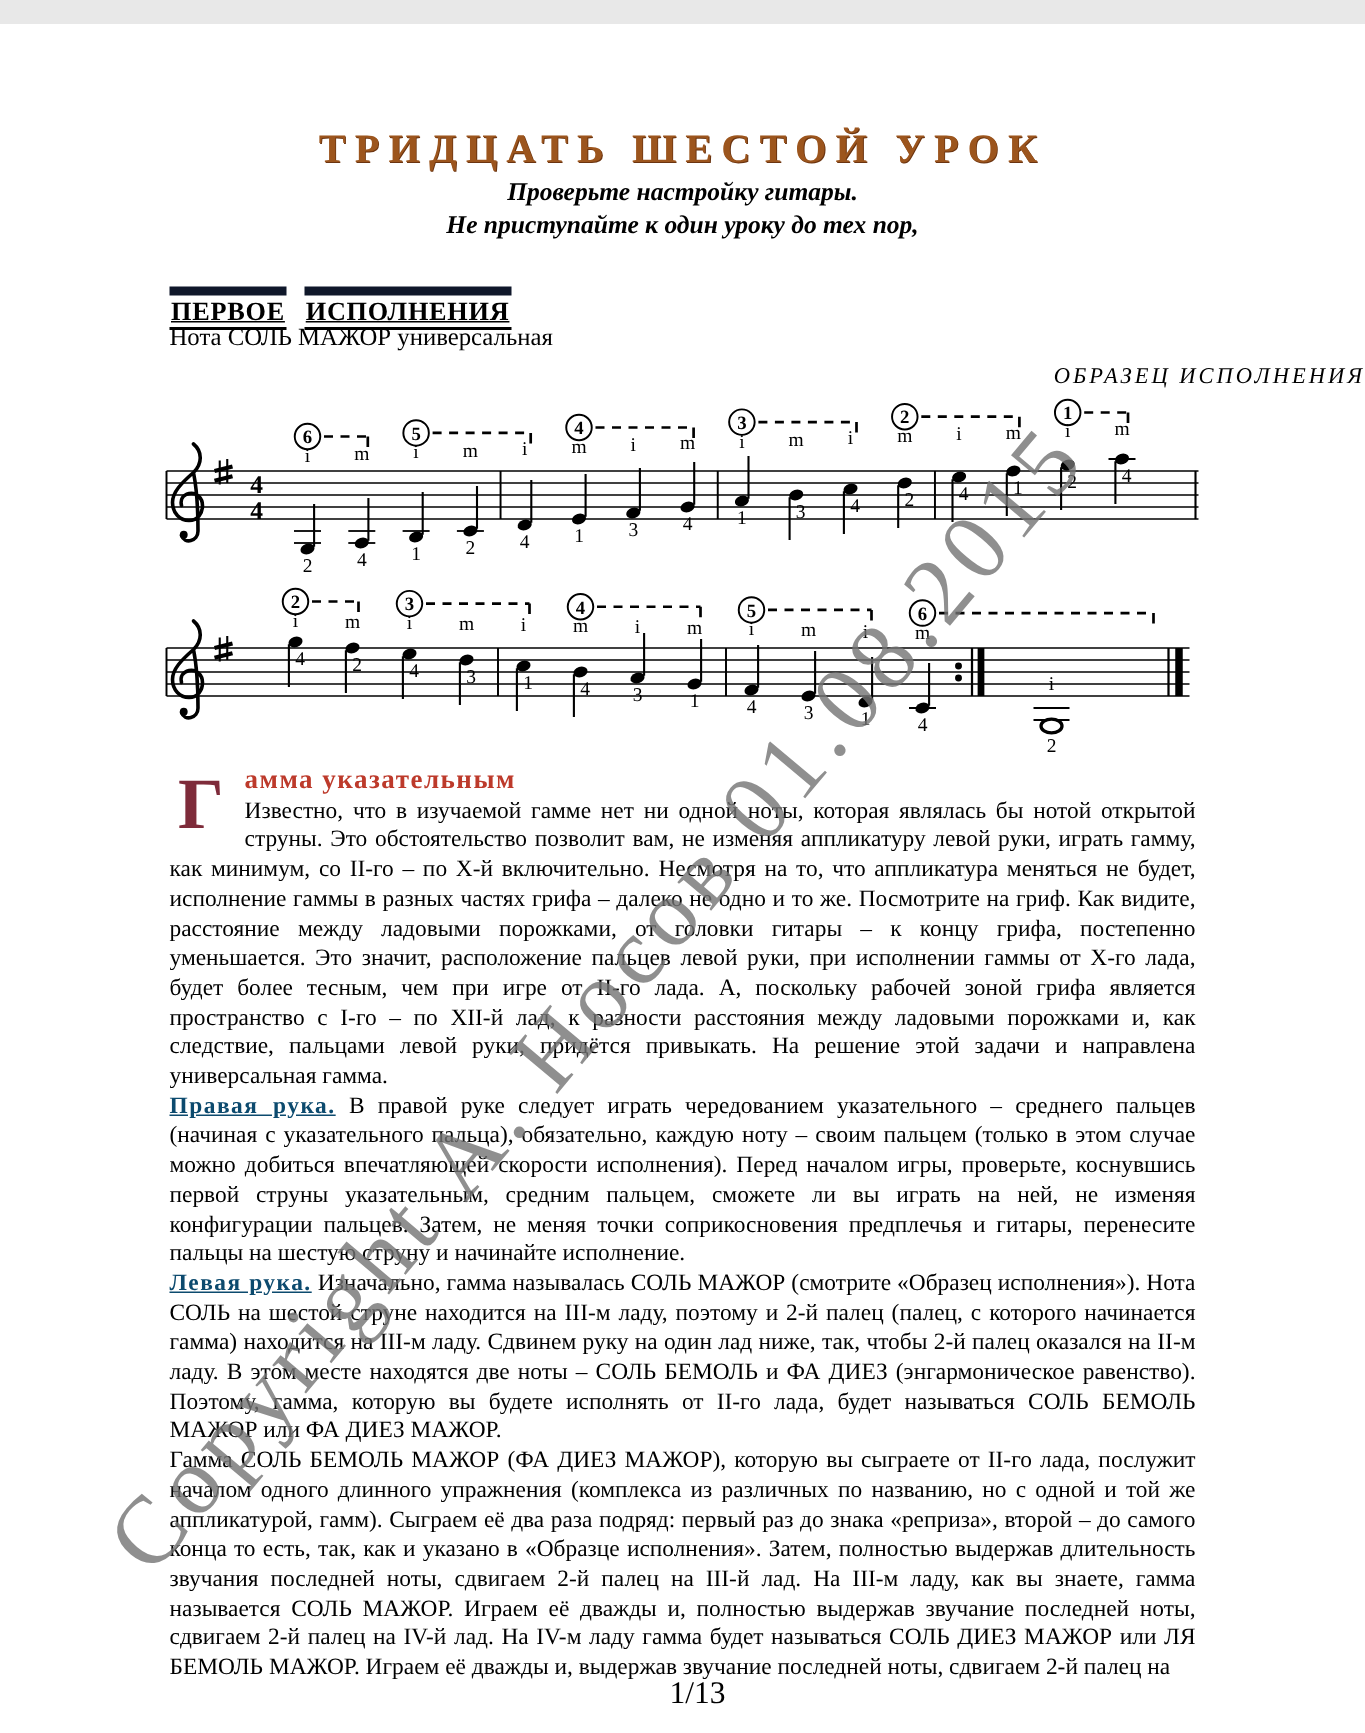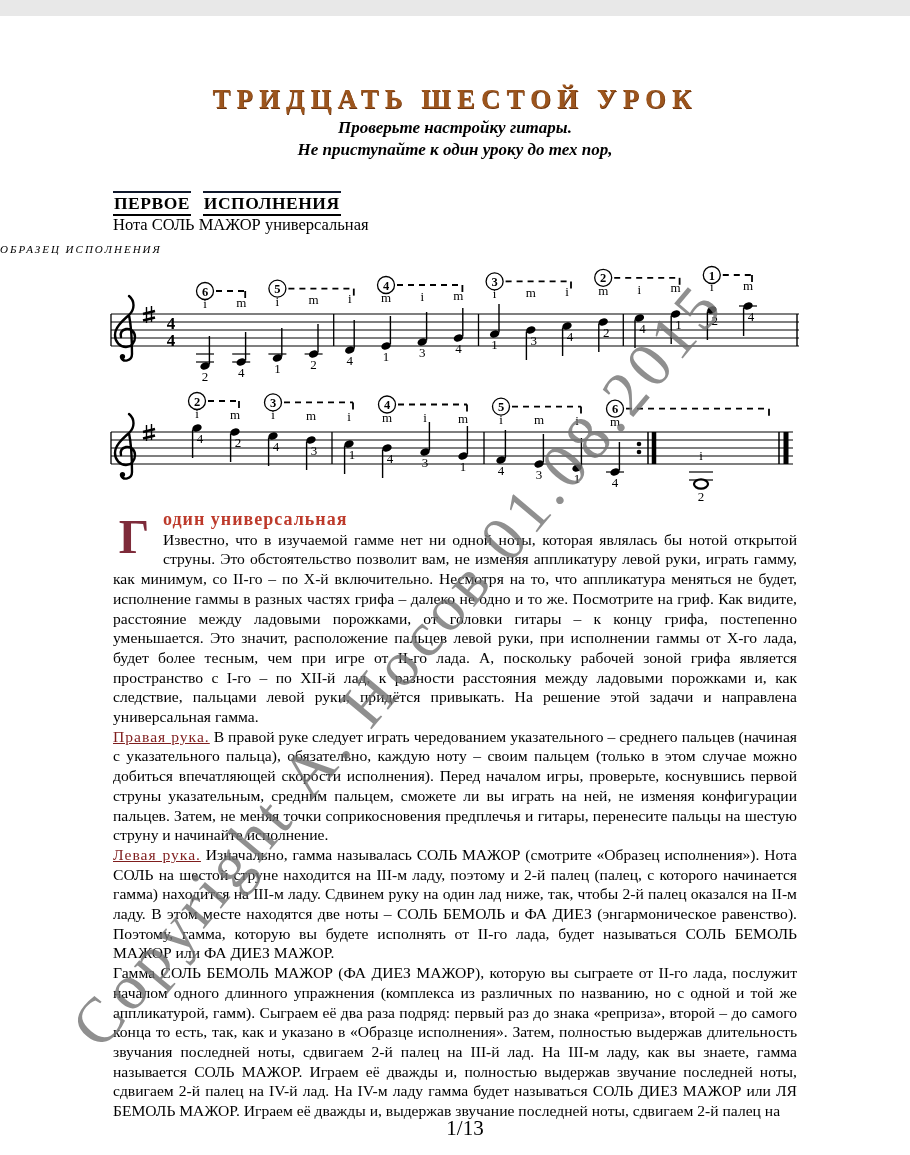--- a/index.html
+++ b/index.html
@@ -4,35 +4,35 @@
 <style>
   html,body{margin:0;padding:0;background:#e8e8e8;}
   #page{position:relative;width:910px;height:1155px;background:#ffffff;margin:16px auto;
         font-family:"Liberation Serif",serif;color:#000;overflow:hidden;}
   .title{position:absolute;top:68px;left:0;right:0;text-align:center;
          font-size:27px;font-weight:bold;letter-spacing:6px;color:#9c551d;
          text-shadow:0.6px 0.6px 0 #6b3410;}
   .subtitle{position:absolute;top:101px;left:0;right:0;text-align:center;
             font-size:17px;font-style:italic;font-weight:bold;line-height:22px;}
   .ex-heading{position:absolute;top:175px;left:113px;font-size:17.5px;font-weight:bold;letter-spacing:0.5px;}
-  .ex-heading span{display:inline-block;border-top:2px solid #0f172a;border-bottom:2px solid #000;
-                   padding:0 1px;margin-right:7px;}
+  .ex-heading span{display:inline-block;border-top:6px solid #0f172a;border-bottom:2px solid #000;
+                   text-decoration:underline;padding:0 1px;margin-right:7px;}
   .ex-subtitle{position:absolute;top:199px;left:113px;font-size:16.5px;}
-  .caption{position:absolute;top:227px;left:0;right:0;text-align:left;
-           font-size:11px;font-style:italic;letter-spacing:2px;}
+  .caption{position:absolute;top:227px;left:0;right:0;text-align:right;
+           font-size:15px;font-style:italic;letter-spacing:2px;}
   .staff{position:absolute;left:105px;}
   #staff1{top:246px;}
   #staff2{top:364px;}
   .body-text{position:absolute;top:494px;left:113px;width:684px;
              font-size:15.6px;line-height:19.7px;text-align:justify;}
   .dropcap{float:left;width:42px;height:56px;font-size:48px;line-height:50px;
            font-weight:bold;color:#7e2b3a;margin:2px 8px 0 0;text-align:center;}
   .red-head{color:#bd3a2b;font-weight:bold;font-size:18px;letter-spacing:1px;}
   .b{font-weight:normal;}
-  .hand-label{color:#7f1d1d;font-weight:normal;letter-spacing:1px;text-decoration:underline;}
+  .hand-label{color:#0c4a6e;font-weight:bold;letter-spacing:1px;text-decoration:underline;}
   .watermark{position:absolute;left:85px;top:985px;transform:rotate(-50deg);transform-origin:0 50%;
              font-size:64px;color:rgba(115,115,115,0.8);letter-spacing:5px;white-space:nowrap;
              font-family:"Liberation Serif",serif;pointer-events:none;}
   .page-num{position:absolute;top:1100px;left:0;right:0;text-align:center;font-size:21px;padding-left:20px;}
   p{margin:0;}
 </style>
 </head>
 <body>
 
 <div id="page">
@@ -259,21 +259,21 @@
       <line x1="584" y1="100" x2="608" y2="100" stroke="#000" stroke-width="1.2"></line>
       <ellipse cx="596" cy="104" rx="7" ry="4.6" fill="#fff" stroke="#000" stroke-width="2.2"></ellipse>
       <text x="596" y="80" text-anchor="middle" font-size="13" font-family="&quot;Liberation Serif&quot;,serif" font-weight="normal" font-style="normal" fill="#000">i</text>
       <text x="596" y="121" text-anchor="middle" font-size="13" font-family="&quot;Liberation Serif&quot;,serif" font-weight="normal" font-style="normal" fill="#000">2</text>
       <line x1="674" y1="52" x2="674" y2="84" stroke="#000" stroke-width="1.5"></line>
       <line x1="681" y1="52" x2="681" y2="84" stroke="#000" stroke-width="5"></line>
     </svg>
 
   <div class="body-text">
     <p>
-      <span class="dropcap">Г</span><span class="red-head">один универсальная</span><br>
+      <span class="dropcap">Г</span><span class="red-head">амма указательным</span><br>
       <span>Известно, что в изучаемой гамме нет ни одной ноты, которая являлась бы нотой открытой струны. Это обстоятельство позволит вам, </span><span class="b">не изменяя аппликатуру левой руки</span><span>, играть гамму, как минимум, со II-го – по X-й включительно. Несмотря на то, что аппликатура меняться не будет, исполнение гаммы в разных частях грифа – далеко не одно и то же. Посмотрите на гриф. Как видите, расстояние между ладовыми порожками, от головки гитары – к концу грифа, постепенно уменьшается. Это значит, расположение пальцев левой руки, при исполнении гаммы от X-го лада, будет более тесным, чем при игре от II-го лада. А, поскольку рабочей зоной грифа является пространство с I-го – по XII-й лад, к разности расстояния между ладовыми порожками и, как следствие, пальцами левой руки, придётся привыкать. На решение этой задачи и направлена универсальная гамма.</span>
     </p>
     <p>
       <span class="hand-label">Правая рука.</span><span> В правой руке следует играть чередованием указательного – среднего пальцев (начиная с указательного пальца), обязательно, каждую ноту – своим пальцем (только в этом случае можно добиться впечатляющей скорости исполнения). Перед началом игры, проверьте, коснувшись первой струны указательным, средним пальцем, сможете ли вы играть на ней, не изменяя конфигурации пальцев. Затем, не меняя точки соприкосновения предплечья и гитары, перенесите пальцы на шестую струну и начинайте исполнение.</span>
     </p>
     <p>
       <span class="hand-label">Левая рука.</span><span> Изначально, гамма называлась СОЛЬ МАЖОР (смотрите «Образец исполнения»). Нота СОЛЬ на шестой струне находится на III-м ладу, поэтому и 2-й палец (палец, с которого начинается гамма) находится на III-м ладу. Сдвинем руку на один лад ниже, так, чтобы 2-й палец оказался на II-м ладу. В этом месте находятся две ноты – СОЛЬ БЕМОЛЬ и ФА ДИЕЗ (энгармоническое равенство). Поэтому, гамма, которую вы будете исполнять от II-го лада, будет называться СОЛЬ БЕМОЛЬ МАЖОР или ФА ДИЕЗ МАЖОР.</span>
     </p>
     <p>
       <span>Гамма СОЛЬ БЕМОЛЬ МАЖОР (ФА ДИЕЗ МАЖОР), которую вы сыграете от II-го лада, послужит началом одного длинного упражнения (комплекса из различных по названию, но с одной и той же аппликатурой, гамм). Сыграем её два раза подряд: первый раз до знака «реприза», второй – до самого конца то есть, так, как и указано в «Образце исполнения». Затем, полностью выдержав длительность звучания последней ноты, сдвигаем 2-й палец на III-й лад. На III-м ладу, как вы знаете, гамма называется СОЛЬ МАЖОР. Играем её дважды и, полностью выдержав звучание последней ноты, сдвигаем 2-й палец на IV-й лад. На IV-м ладу гамма будет называться СОЛЬ ДИЕЗ МАЖОР или ЛЯ БЕМОЛЬ МАЖОР. Играем её дважды и, выдержав звучание последней ноты, сдвигаем 2-й палец на</span>

